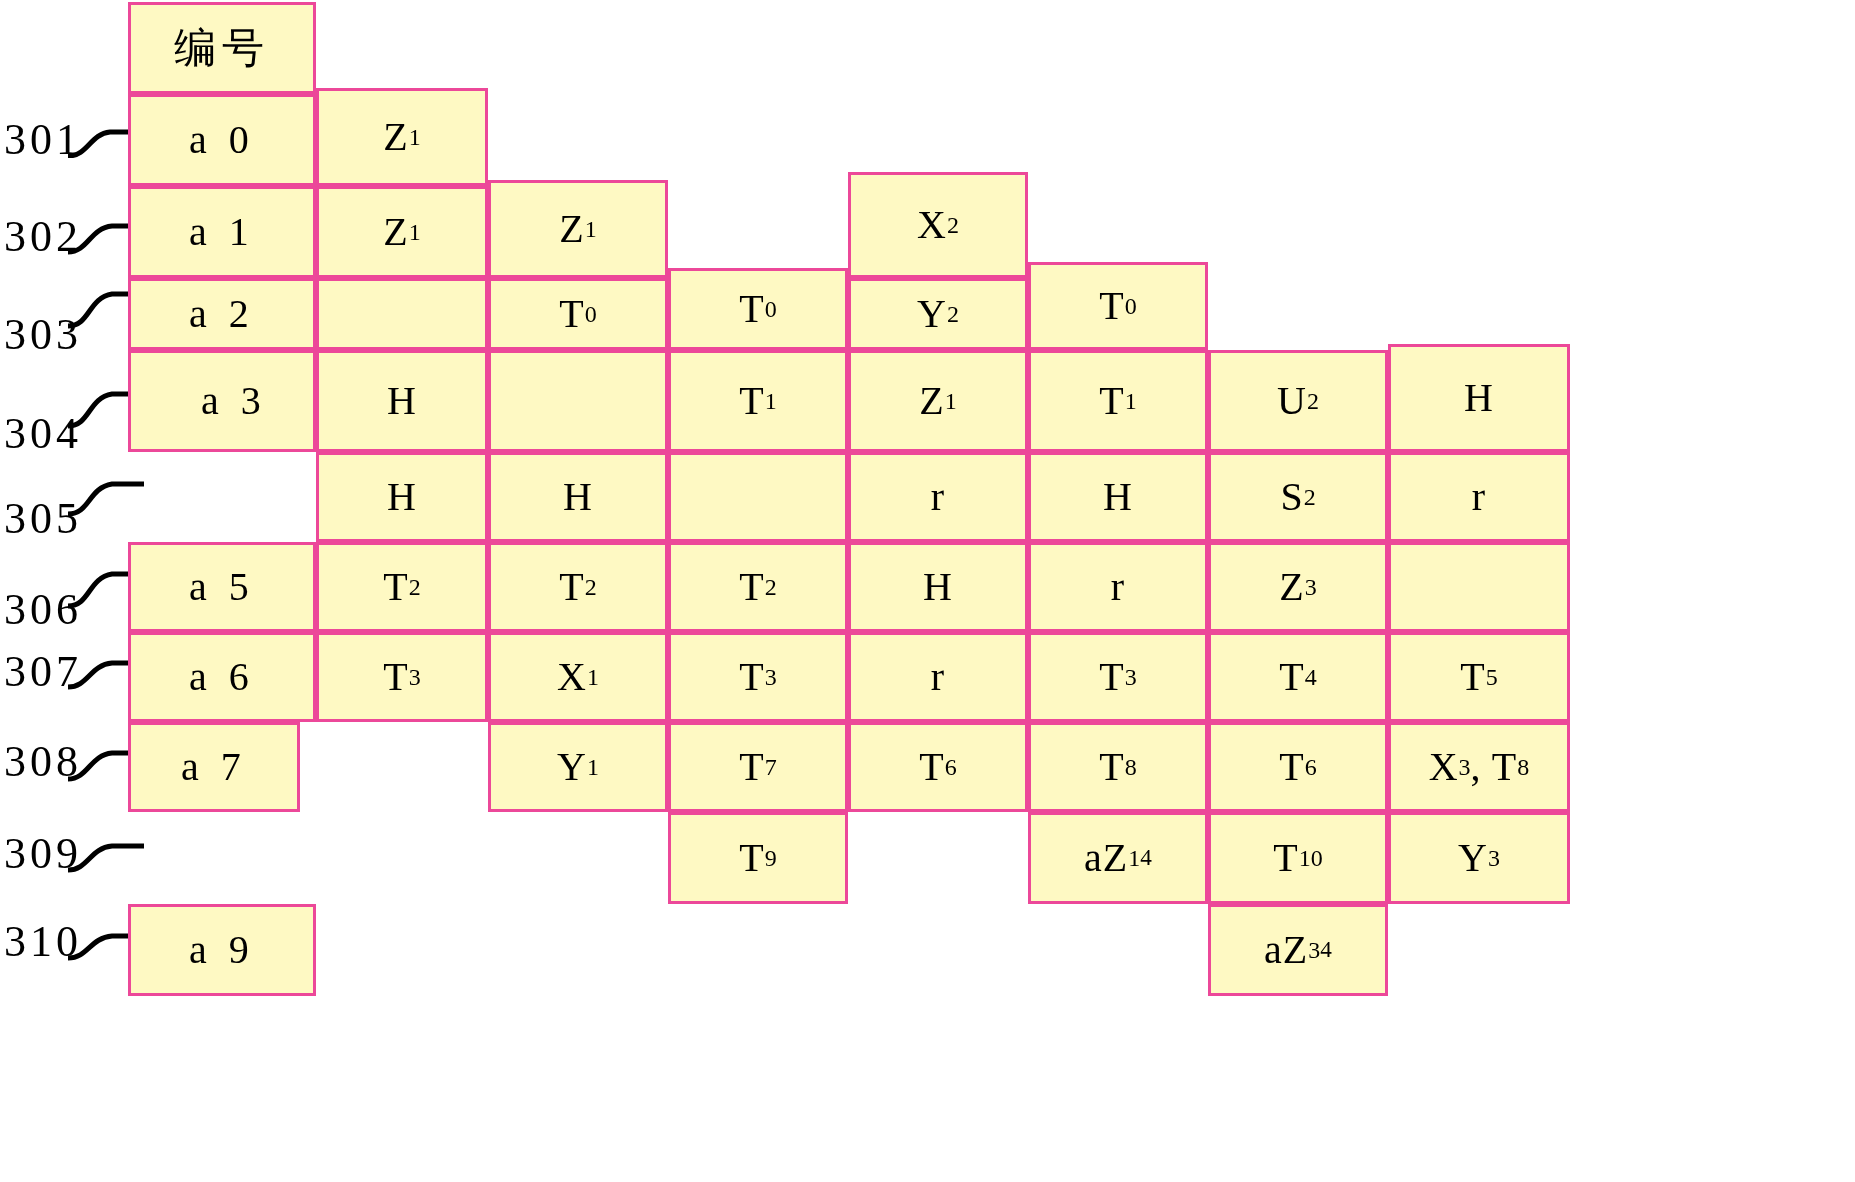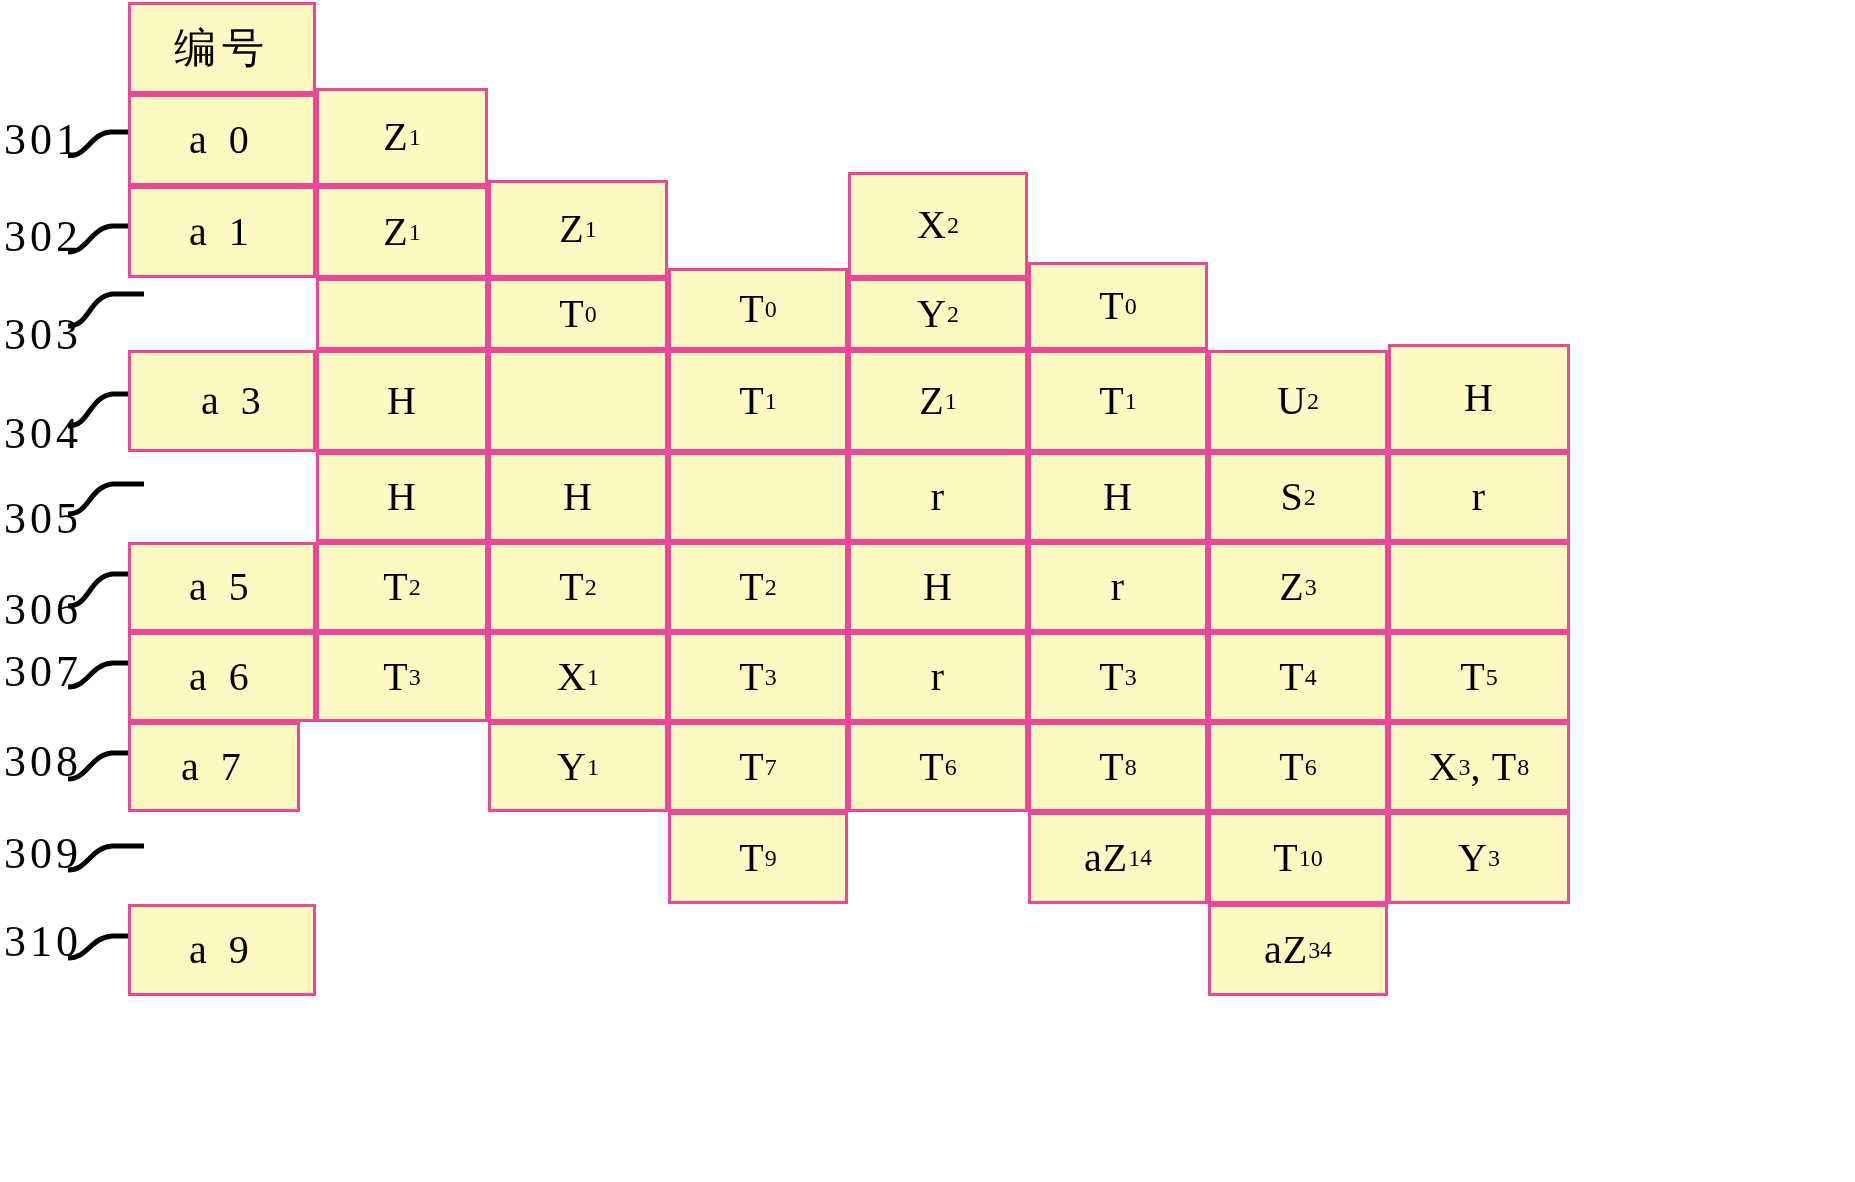--- a/index.html
+++ b/index.html
@@ -97,20 +97,23 @@
     </svg>
 
   <div class="cell hdr" style="left:128px;top:2px;width:188px;height:92px;">编号</div>
 
   <div class="cell" style="left:128px;top:94px;width:188px;height:92px;">
       <span class="lbl">a 0</span>
     </div>
   <div class="cell" style="left:128px;top:186px;width:188px;height:92px;">
       <span class="lbl">a 1</span>
     </div>
+  <div class="cell" style="left:128px;top:278px;width:188px;height:72px;">
+      <span class="lbl">a 2</span>
+    </div>
   <div class="cell" style="left:128px;top:350px;width:188px;height:102px;padding-left:24px;">
       <span class="lbl">a 3</span>
     </div>
   <div class="cell" style="left:128px;top:542px;width:188px;height:90px;">
       <span class="lbl">a 5</span>
     </div>
   <div class="cell" style="left:128px;top:632px;width:188px;height:90px;">
       <span class="lbl">a 6</span>
     </div>
   <div class="cell" style="left:128px;top:722px;width:172px;height:90px;">

